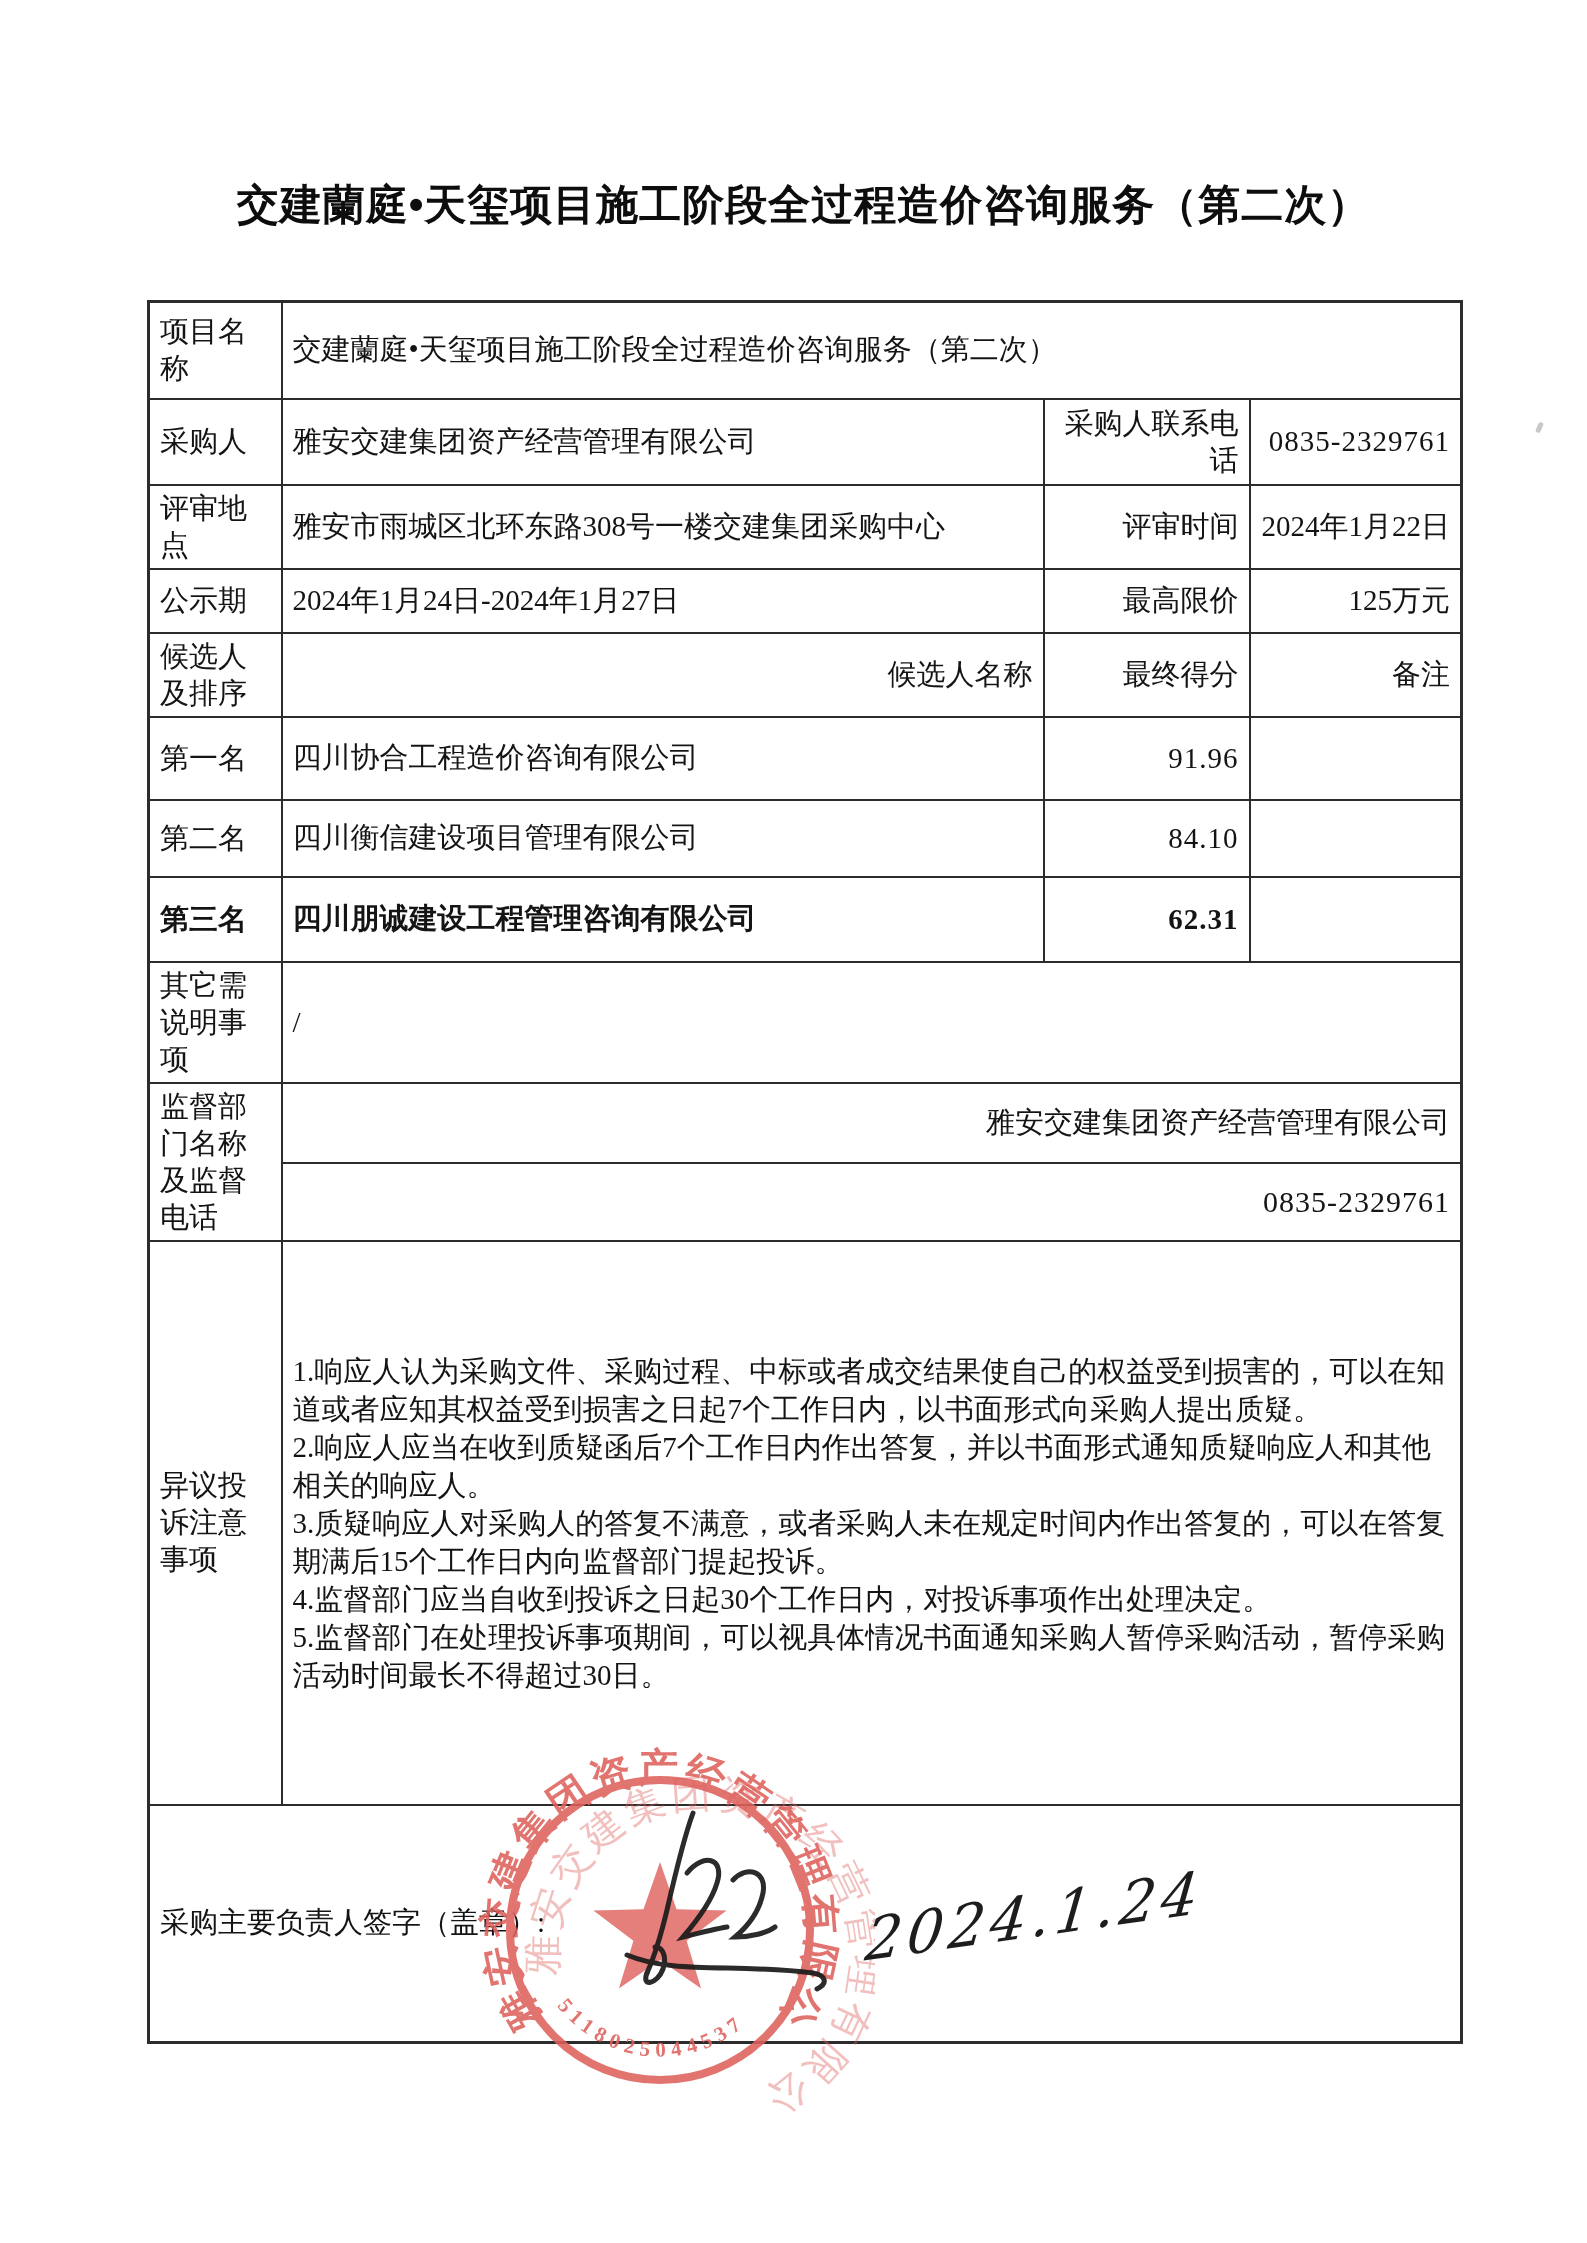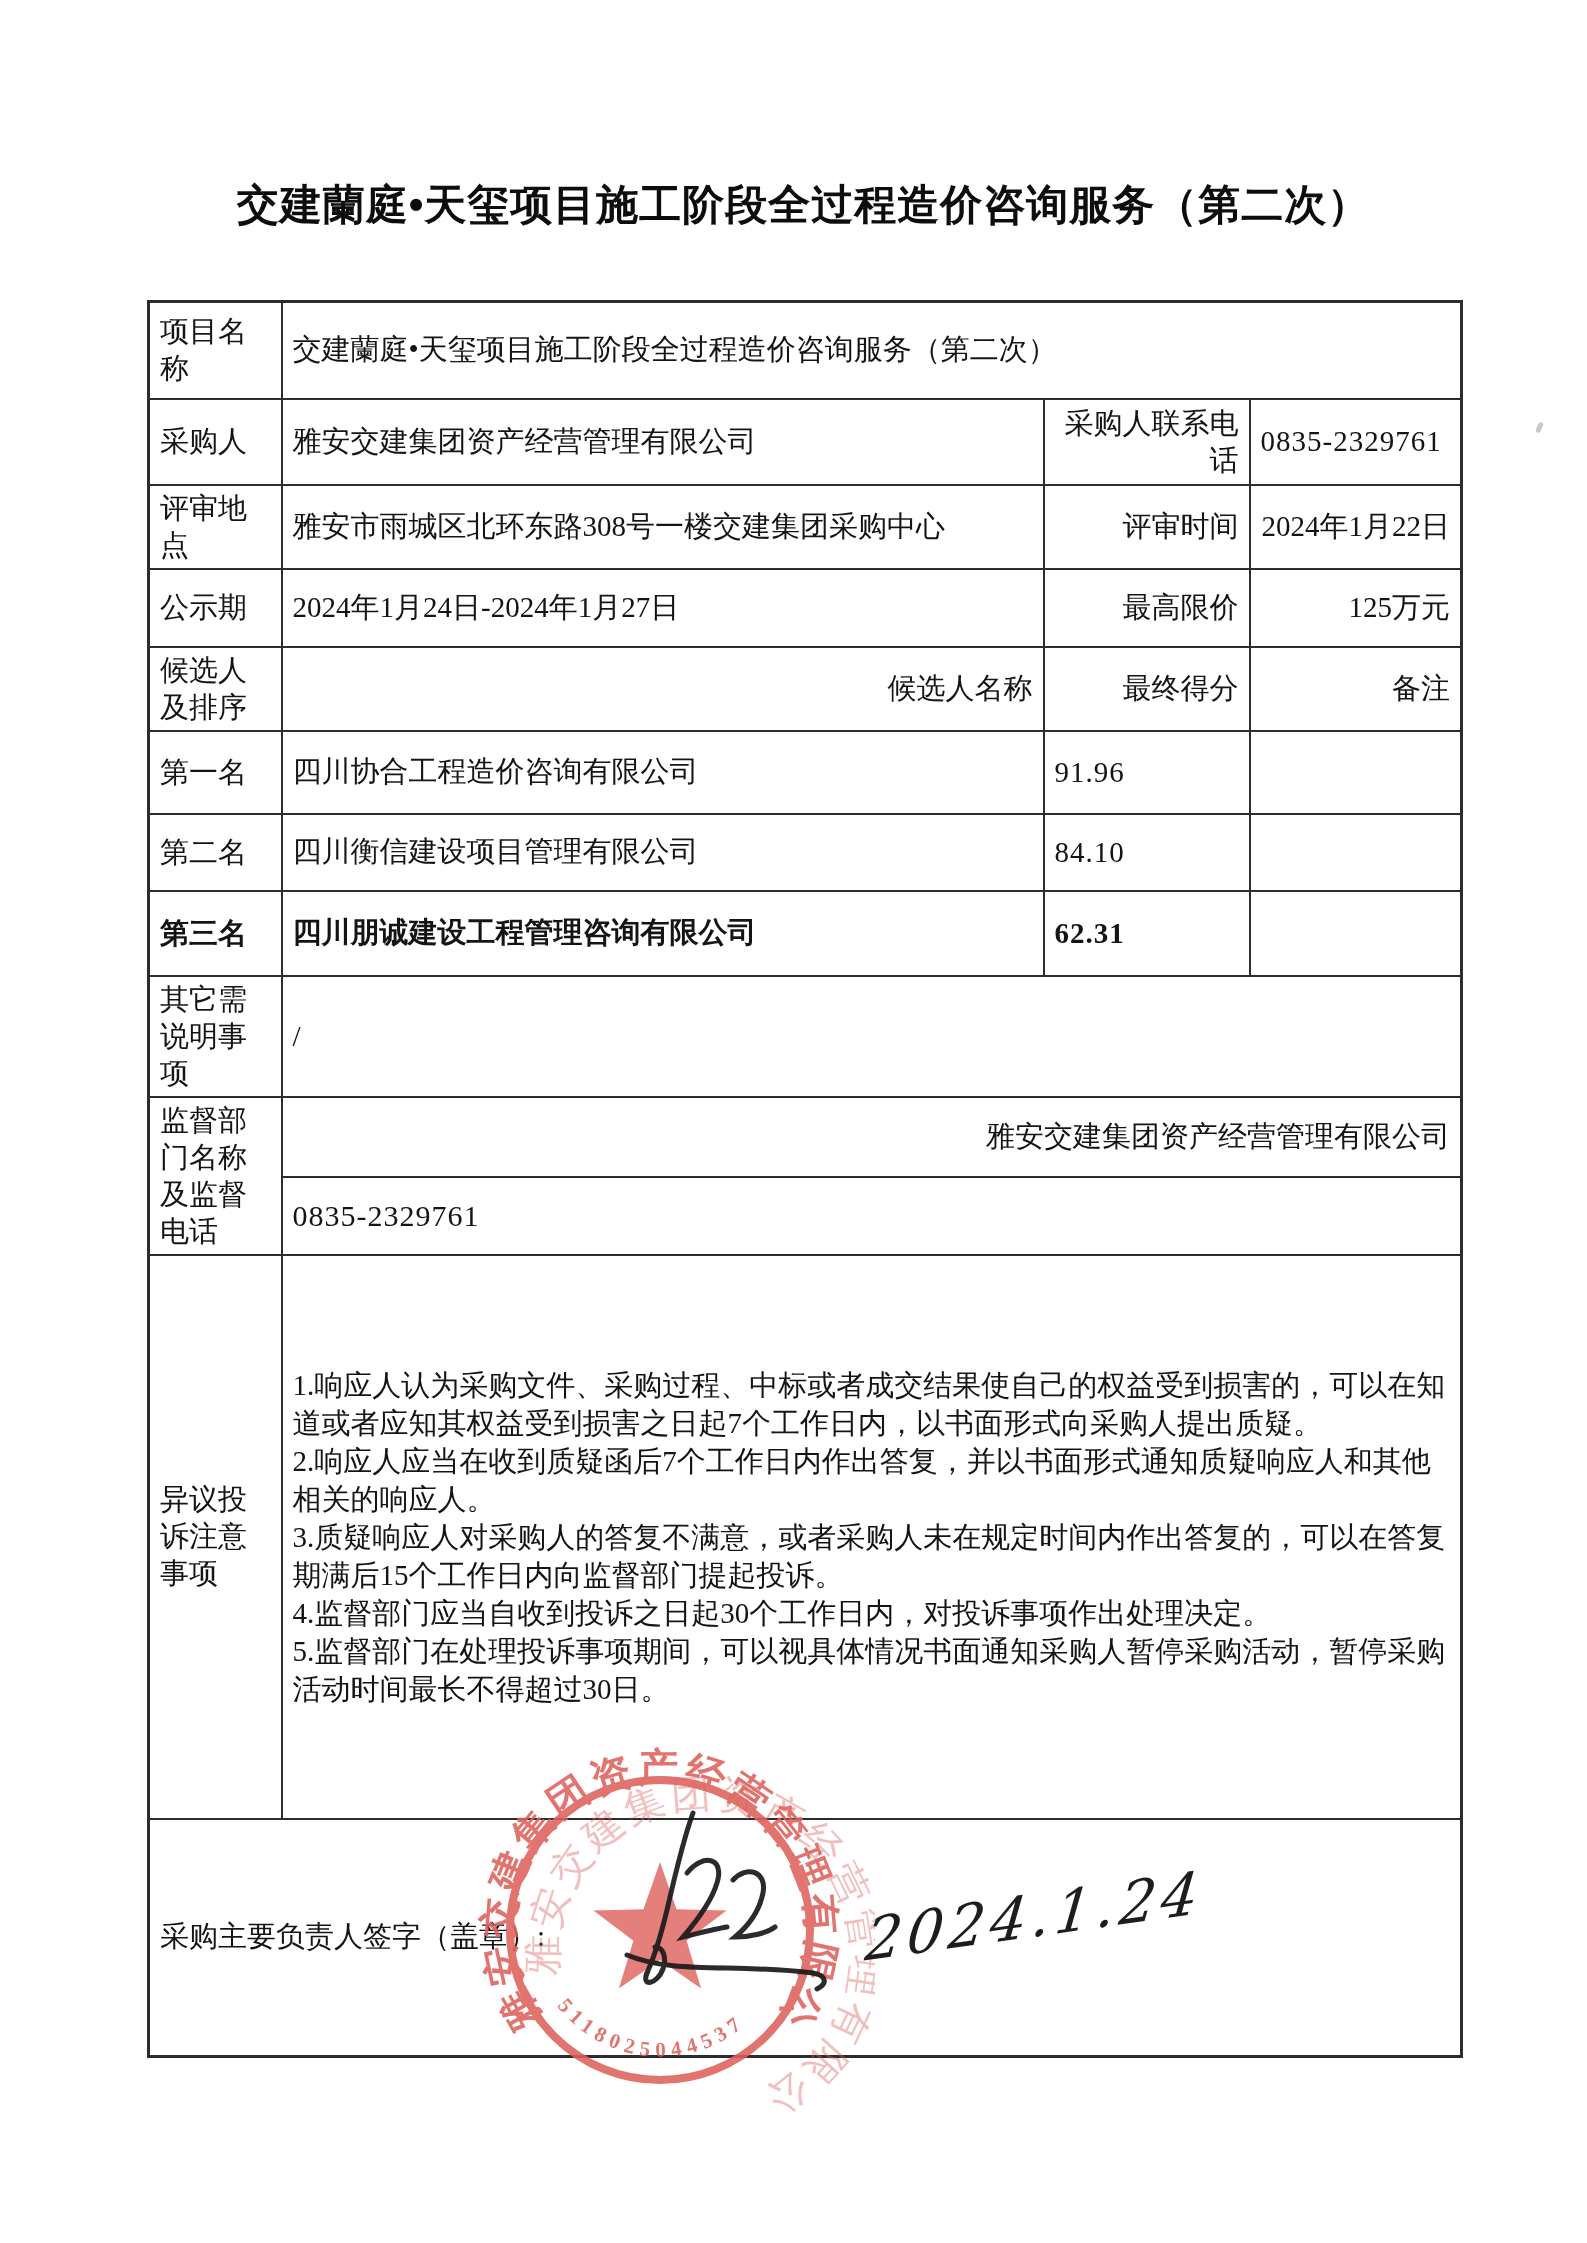--- a/index.html
+++ b/index.html
@@ -29,22 +29,22 @@
     border:2px solid #2c2c2c;
     font-size:29px;
     vertical-align:middle;
     padding:4px 10px;
     color:#141414;
     word-break:break-all;
   }
   td.lbl{padding-left:13px;line-height:37px;}
   td.val{padding-left:12px;}
   td.ctr{text-align:right;padding-left:8px;padding-right:8px;line-height:37px;}
-  td.num{text-align:left;font-size:28px;letter-spacing:1px;}
-  tr.r1{height:97px;margin-left:43px;} tr.r2{height:86px;} tr.r3{height:84px;} tr.r4{height:78px;padding-left:32px;}
+  td.num{text-align:right;font-size:28px;letter-spacing:1px;}
+  tr.r1{height:97px;margin-left:43px;} tr.r2{height:86px;} tr.r3{height:84px;} tr.r4{height:64px;padding-left:32px;}
   tr.r5{height:70px;} tr.r6{height:83px;padding-left:28px;} tr.r7{height:77px;} tr.r8{height:85px;font-weight:bold;}
   tr.r9{height:78px;} tr.r10a{height:79px;} tr.r10b{height:76px;}
   tr.r11{height:564px;} tr.r12{height:238px;}
   td.obj{padding:0 36px 0 9px;}
   td.obj p{margin:0;font-size:29px;line-height:38px;}
   td.sig{padding-left:7px;}
   .slash{font-size:30px;}
   
   .stamp{position:absolute;left:445px;top:1718px;width:430px;height:430px;pointer-events:none;}
   

